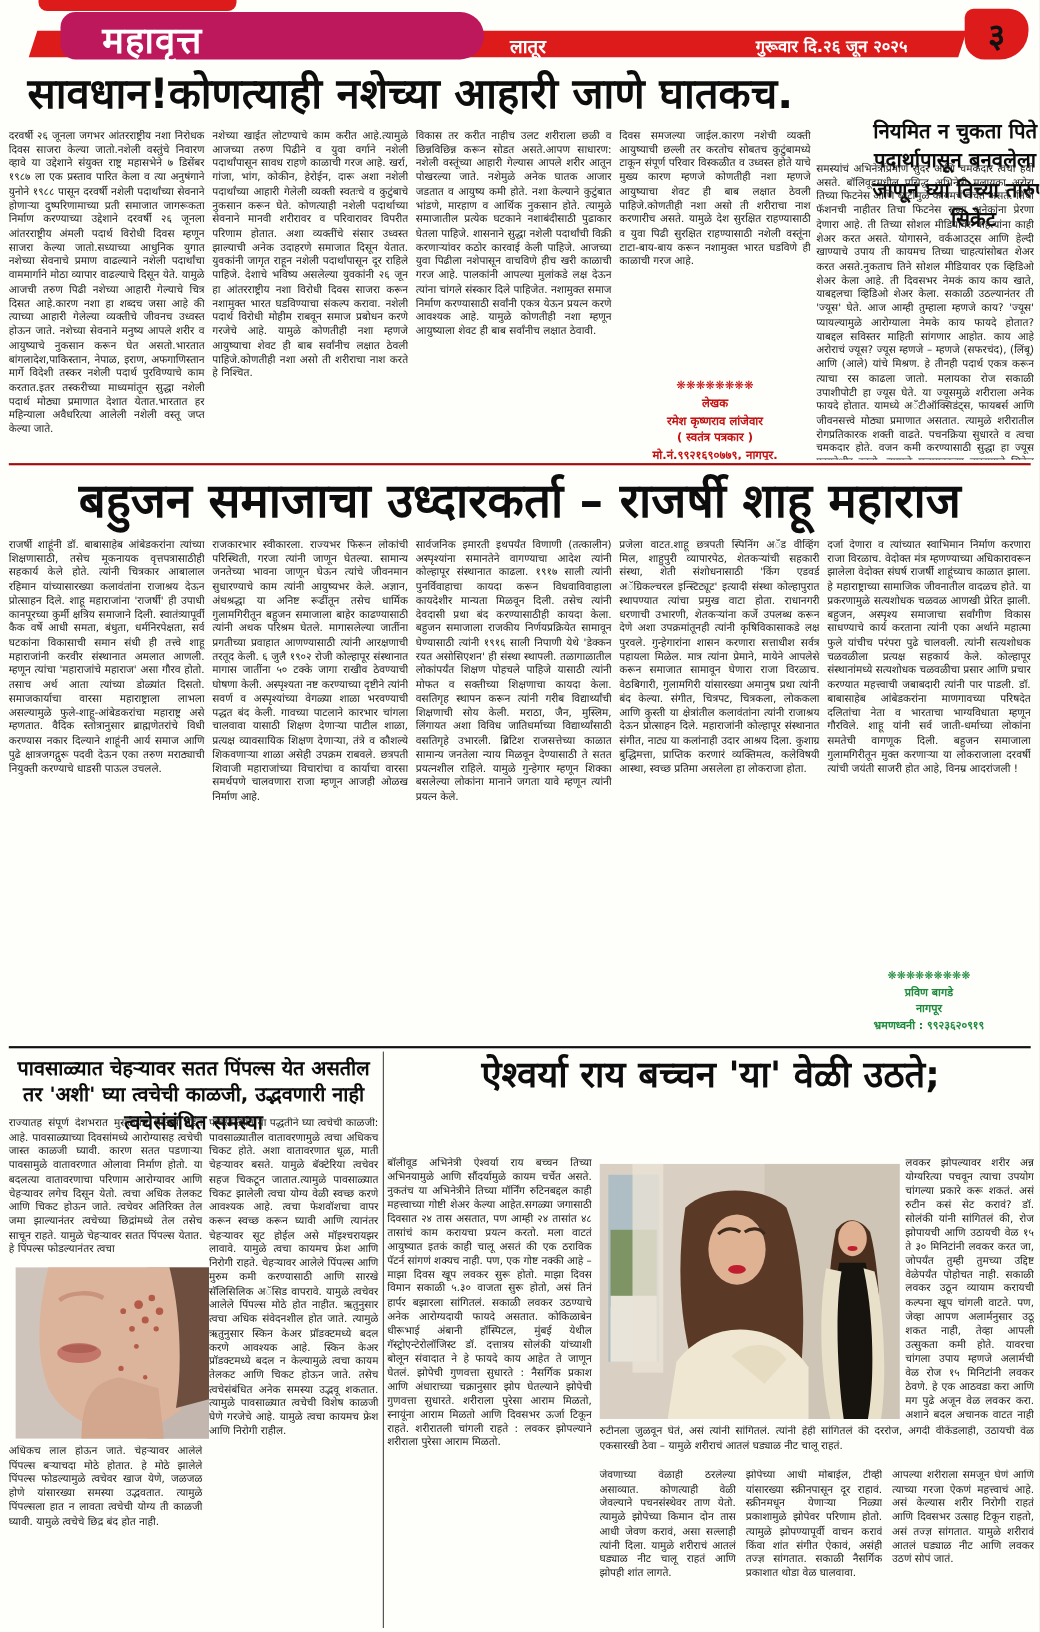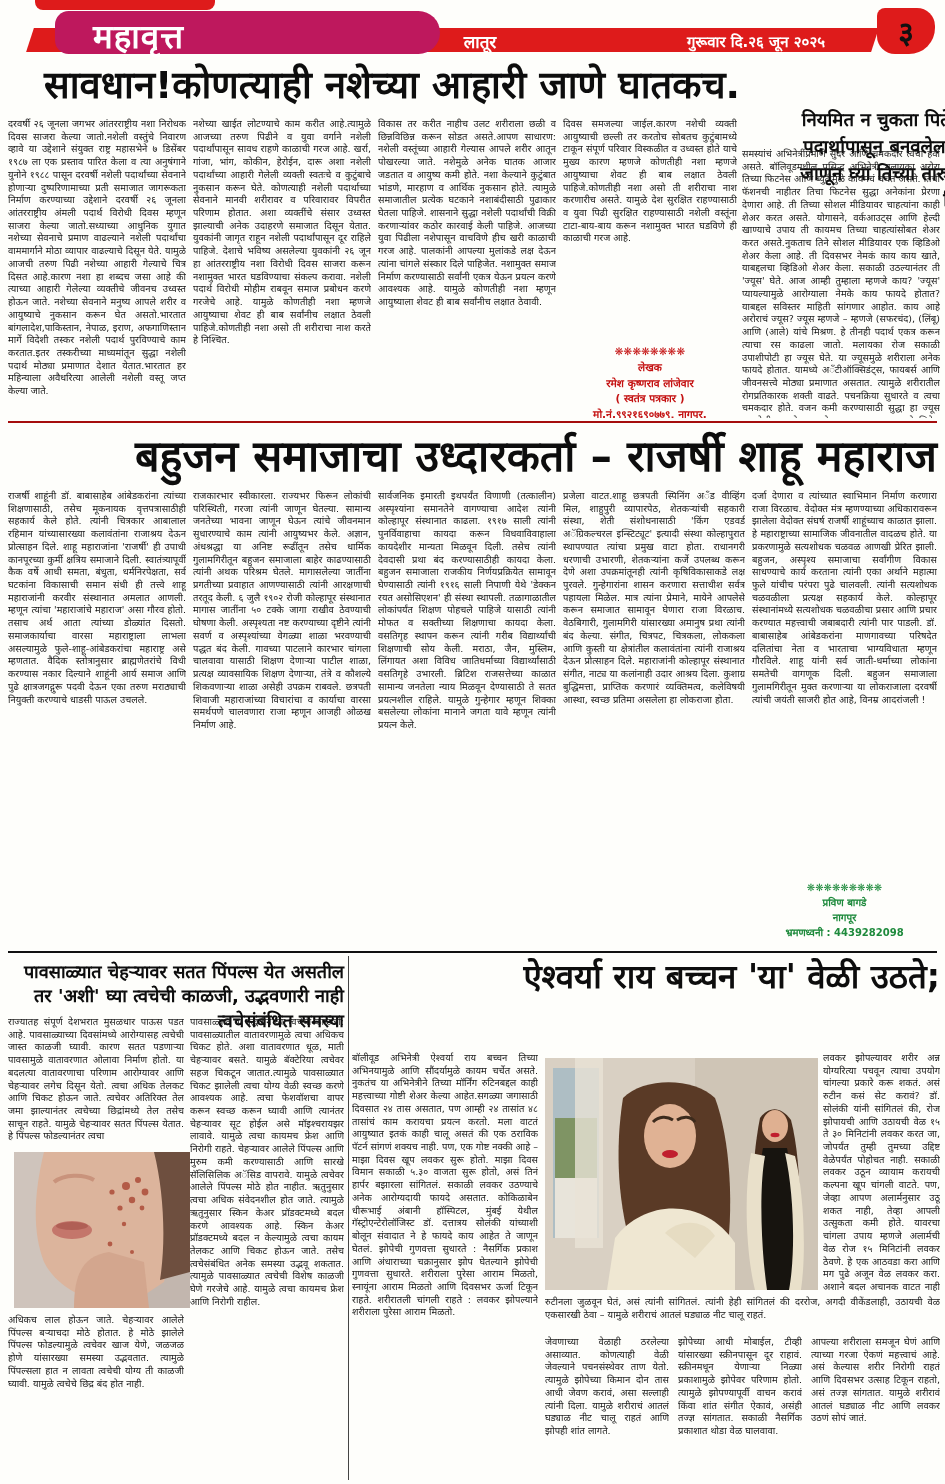--- a/index.html
+++ b/index.html
@@ -7,21 +7,21 @@
         font-family:"DejaVu Sans","Liberation Sans",sans-serif;color:#1b1b1b;}
   .abs{position:absolute;}
   
   .mast-bar{background:#de1b1b;}
   .mast-left{background:#be185d;border-radius:14px 22px 22px 14px;}
   .paper-name{color:#fff;font-weight:700;font-size:33px;letter-spacing:1px;}
   .mast-city,.mast-date{color:#fff;font-weight:700;}
   .page-badge{background:#de1b1b;border-radius:8px 18px 26px 18px;color:#111;
               font-weight:700;font-size:30px;display:flex;align-items:center;justify-content:center;}
   
-  .hl{font-weight:700;color:#0d0d0d;text-align:right;line-height:1.22;}
+  .hl{font-weight:700;color:#0d0d0d;text-align:center;line-height:1.22;}
   
   .col{font-size:9.5px;line-height:1.34;text-align:justify;overflow:hidden;color:#1c1c1c;
        word-break:break-word;}
   .rule-h{background:#111;height:2px;}
   .rule-red{background:#a50d0d;height:2px;}
   .rule-v{background:#444;width:1px;}
   .author-red{color:#c41212;font-weight:700;text-align:center;font-size:10.5px;line-height:1.5;overflow:hidden;}
   .author-green{color:#1e8a3c;font-weight:700;text-align:center;font-size:10px;line-height:1.5;overflow:hidden;}
   .photo{display:block;}
 </style>
@@ -66,21 +66,21 @@
   <div class="abs col" style="left:8px;top:490px;width:178px;height:458px;">राजर्षी शाहूंनी डॉ. बाबासाहेब आंबेडकरांना त्यांच्या शिक्षणासाठी, तसेच मूकनायक वृत्तपत्रासाठीही सहकार्य केले होते. त्यांनी चित्रकार आबालाल रहिमान यांच्यासारख्या कलावंतांना राजाश्रय देऊन प्रोत्साहन दिले. शाहू महाराजांना 'राजर्षी' ही उपाधी कानपूरच्या कुर्मी क्षत्रिय समाजाने दिली. स्वातंत्र्यापूर्वी कैक वर्षे आधी समता, बंधुता, धर्मनिरपेक्षता, सर्व घटकांना विकासाची समान संधी ही तत्त्वे शाहू महाराजांनी करवीर संस्थानात अमलात आणली. म्हणून त्यांचा 'महाराजांचे महाराज' असा गौरव होतो. तसाच अर्थ आता त्यांच्या डोळ्यांत दिसतो. समाजकार्याचा वारसा महाराष्ट्राला लाभला असल्यामुळे फुले-शाहू-आंबेडकरांचा महाराष्ट्र असे म्हणतात. वैदिक स्तोत्रानुसार ब्राह्मणेतरांचे विधी करण्यास नकार दिल्याने शाहूंनी आर्य समाज आणि पुढे क्षात्रजगद्गुरू पदवी देऊन एका तरुण मराठ्याची नियुक्ती करण्याचे धाडसी पाऊल उचलले.</div>
   <div class="abs col" style="left:193px;top:490px;width:178px;height:458px;">राजकारभार स्वीकारला. राज्यभर फिरून लोकांची परिस्थिती, गरजा त्यांनी जाणून घेतल्या. सामान्य जनतेच्या भावना जाणून घेऊन त्यांचे जीवनमान सुधारण्याचे काम त्यांनी आयुष्यभर केले. अज्ञान, अंधश्रद्धा या अनिष्ट रूढींतून तसेच धार्मिक गुलामगिरीतून बहुजन समाजाला बाहेर काढण्यासाठी त्यांनी अथक परिश्रम घेतले. मागासलेल्या जातींना प्रगतीच्या प्रवाहात आणण्यासाठी त्यांनी आरक्षणाची तरतूद केली. ६ जुलै १९०२ रोजी कोल्हापूर संस्थानात मागास जातींना ५० टक्के जागा राखीव ठेवण्याची घोषणा केली. अस्पृश्यता नष्ट करण्याच्या दृष्टीने त्यांनी सवर्ण व अस्पृश्यांच्या वेगळ्या शाळा भरवण्याची पद्धत बंद केली. गावच्या पाटलाने कारभार चांगला चालवावा यासाठी शिक्षण देणाऱ्या पाटील शाळा, प्रत्यक्ष व्यावसायिक शिक्षण देणाऱ्या, तंत्रे व कौशल्ये शिकवणाऱ्या शाळा असेही उपक्रम राबवले. छत्रपती शिवाजी महाराजांच्या विचारांचा व कार्याचा वारसा समर्थपणे चालवणारा राजा म्हणून आजही ओळख निर्माण आहे.</div>
   <div class="abs col" style="left:378px;top:490px;width:178px;height:458px;">सार्वजनिक इमारती इथपर्यंत विणाणी (तत्कालीन) अस्पृश्यांना समानतेने वागण्याचा आदेश त्यांनी कोल्हापूर संस्थानात काढला. १९१७ साली त्यांनी पुनर्विवाहाचा कायदा करून विधवाविवाहाला कायदेशीर मान्यता मिळवून दिली. तसेच त्यांनी देवदासी प्रथा बंद करण्यासाठीही कायदा केला. बहुजन समाजाला राजकीय निर्णयप्रक्रियेत सामावून घेण्यासाठी त्यांनी १९१६ साली निपाणी येथे 'डेक्कन रयत असोसिएशन' ही संस्था स्थापली. तळागाळातील लोकांपर्यंत शिक्षण पोहचले पाहिजे यासाठी त्यांनी मोफत व सक्तीच्या शिक्षणाचा कायदा केला. वसतिगृह स्थापन करून त्यांनी गरीब विद्यार्थ्यांची शिक्षणाची सोय केली. मराठा, जैन, मुस्लिम, लिंगायत अशा विविध जातिधर्माच्या विद्यार्थ्यांसाठी वसतिगृहे उभारली. ब्रिटिश राजसत्तेच्या काळात सामान्य जनतेला न्याय मिळवून देण्यासाठी ते सतत प्रयत्नशील राहिले. यामुळे गुन्हेगार म्हणून शिक्का बसलेल्या लोकांना मानाने जगता यावे म्हणून त्यांनी प्रयत्न केले.</div>
   <div class="abs col" style="left:563px;top:490px;width:182px;height:458px;">प्रजेला वाटत.शाहू छत्रपती स्पिनिंग अॅंड वीव्हिंग मिल, शाहुपुरी व्यापारपेठ, शेतकऱ्यांची सहकारी संस्था, शेती संशोधनासाठी 'किंग एडवर्ड अॅग्रिकल्चरल इन्स्टिट्यूट' इत्यादी संस्था कोल्हापुरात स्थापण्यात त्यांचा प्रमुख वाटा होता. राधानगरी धरणाची उभारणी, शेतकऱ्यांना कर्जे उपलब्ध करून देणे अशा उपक्रमांतूनही त्यांनी कृषिविकासाकडे लक्ष पुरवले. गुन्हेगारांना शासन करणारा सत्ताधीश सर्वत्र पहायला मिळेल. मात्र त्यांना प्रेमाने, मायेने आपलेसे करून समाजात सामावून घेणारा राजा विरळाच. वेठबिगारी, गुलामगिरी यांसारख्या अमानुष प्रथा त्यांनी बंद केल्या. संगीत, चित्रपट, चित्रकला, लोककला आणि कुस्ती या क्षेत्रांतील कलावंतांना त्यांनी राजाश्रय देऊन प्रोत्साहन दिले. महाराजांनी कोल्हापूर संस्थानात संगीत, नाट्य या कलांनाही उदार आश्रय दिला. कुशाग्र बुद्धिमत्ता, प्राप्तिक करणारं व्यक्तिमत्व, कलेविषयी आस्था, स्वच्छ प्रतिमा असलेला हा लोकराजा होता.</div>
   <div class="abs col" style="left:752px;top:490px;width:185px;height:388px;">दर्जा देणारा व त्यांच्यात स्वाभिमान निर्माण करणारा राजा विरळाच. वेदोक्त मंत्र म्हणण्याच्या अधिकारावरून झालेला वेदोक्त संघर्ष राजर्षी शाहूंच्याच काळात झाला. हे महाराष्ट्राच्या सामाजिक जीवनातील वादळच होते. या प्रकरणामुळे सत्यशोधक चळवळ आणखी प्रेरित झाली. बहुजन, अस्पृश्य समाजाचा सर्वांगीण विकास साधण्याचे कार्य करताना त्यांनी एका अर्थाने महात्मा फुले यांचीच परंपरा पुढे चालवली. त्यांनी सत्यशोधक चळवळीला प्रत्यक्ष सहकार्य केले. कोल्हापूर संस्थानांमध्ये सत्यशोधक चळवळीचा प्रसार आणि प्रचार करण्यात महत्त्वाची जबाबदारी त्यांनी पार पाडली. डॉ. बाबासाहेब आंबेडकरांना माणगावच्या परिषदेत दलितांचा नेता व भारताचा भाग्यविधाता म्हणून गौरविले. शाहू यांनी सर्व जाती-धर्माच्या लोकांना समतेची वागणूक दिली. बहुजन समाजाला गुलामगिरीतून मुक्त करणाऱ्या या लोकराजाला दरवर्षी त्यांची जयंती साजरी होत आहे, विनम्र आदरांजली !</div>
 
   <div class="abs author-green" style="left:752px;top:880px;width:185px;height:68px;">
     <div>❋❋❋❋❋❋❋❋❋</div>
     <div>प्रविण बागडे</div>
     <div>नागपूर</div>
-    <div>भ्रमणध्वनी : 4439282098</div>
+    <div>भ्रमणध्वनी : ९९२३६२०९१९</div>
   </div>
 
   <div class="abs rule-h" style="left:8px;top:951px;width:929px;"></div>
   <div class="abs rule-v" style="left:348px;top:956px;height:524px;"></div>
 
   <div class="abs hl" style="left:8px;top:960px;width:336px;font-size:18px;line-height:1.35;">पावसाळ्यात चेहऱ्यावर सतत पिंपल्स येत असतील तर 'अशी' घ्या त्वचेची काळजी, उद्भवणारी नाही त्वचेसंबंधित समस्या</div>
 
   <div class="abs col" style="left:8px;top:1016px;width:176px;height:134px;">राज्यातह संपूर्ण देशभरात मुसळधार पाऊस पडत आहे. पावसाळ्याच्या दिवसांमध्ये आरोग्यासह त्वचेची जास्त काळजी घ्यावी. कारण सतत पडणाऱ्या पावसामुळे वातावरणात ओलावा निर्माण होतो. या बदलत्या वातावरणाचा परिणाम आरोग्यावर आणि चेहऱ्यावर लगेच दिसून येतो. त्वचा अधिक तेलकट आणि चिकट होऊन जाते. त्वचेवर अतिरिक्त तेल जमा झाल्यानंतर त्वचेच्या छिद्रांमध्ये तेल तसेच साचून राहते. यामुळे चेहऱ्यावर सतत पिंपल्स येतात. हे पिंपल्स फोडल्यानंतर त्वचा</div>
 
   <svg class="abs photo" style="left:14px;top:1152px;" width="176" height="156" viewBox="0 0 176 156" role="img">

